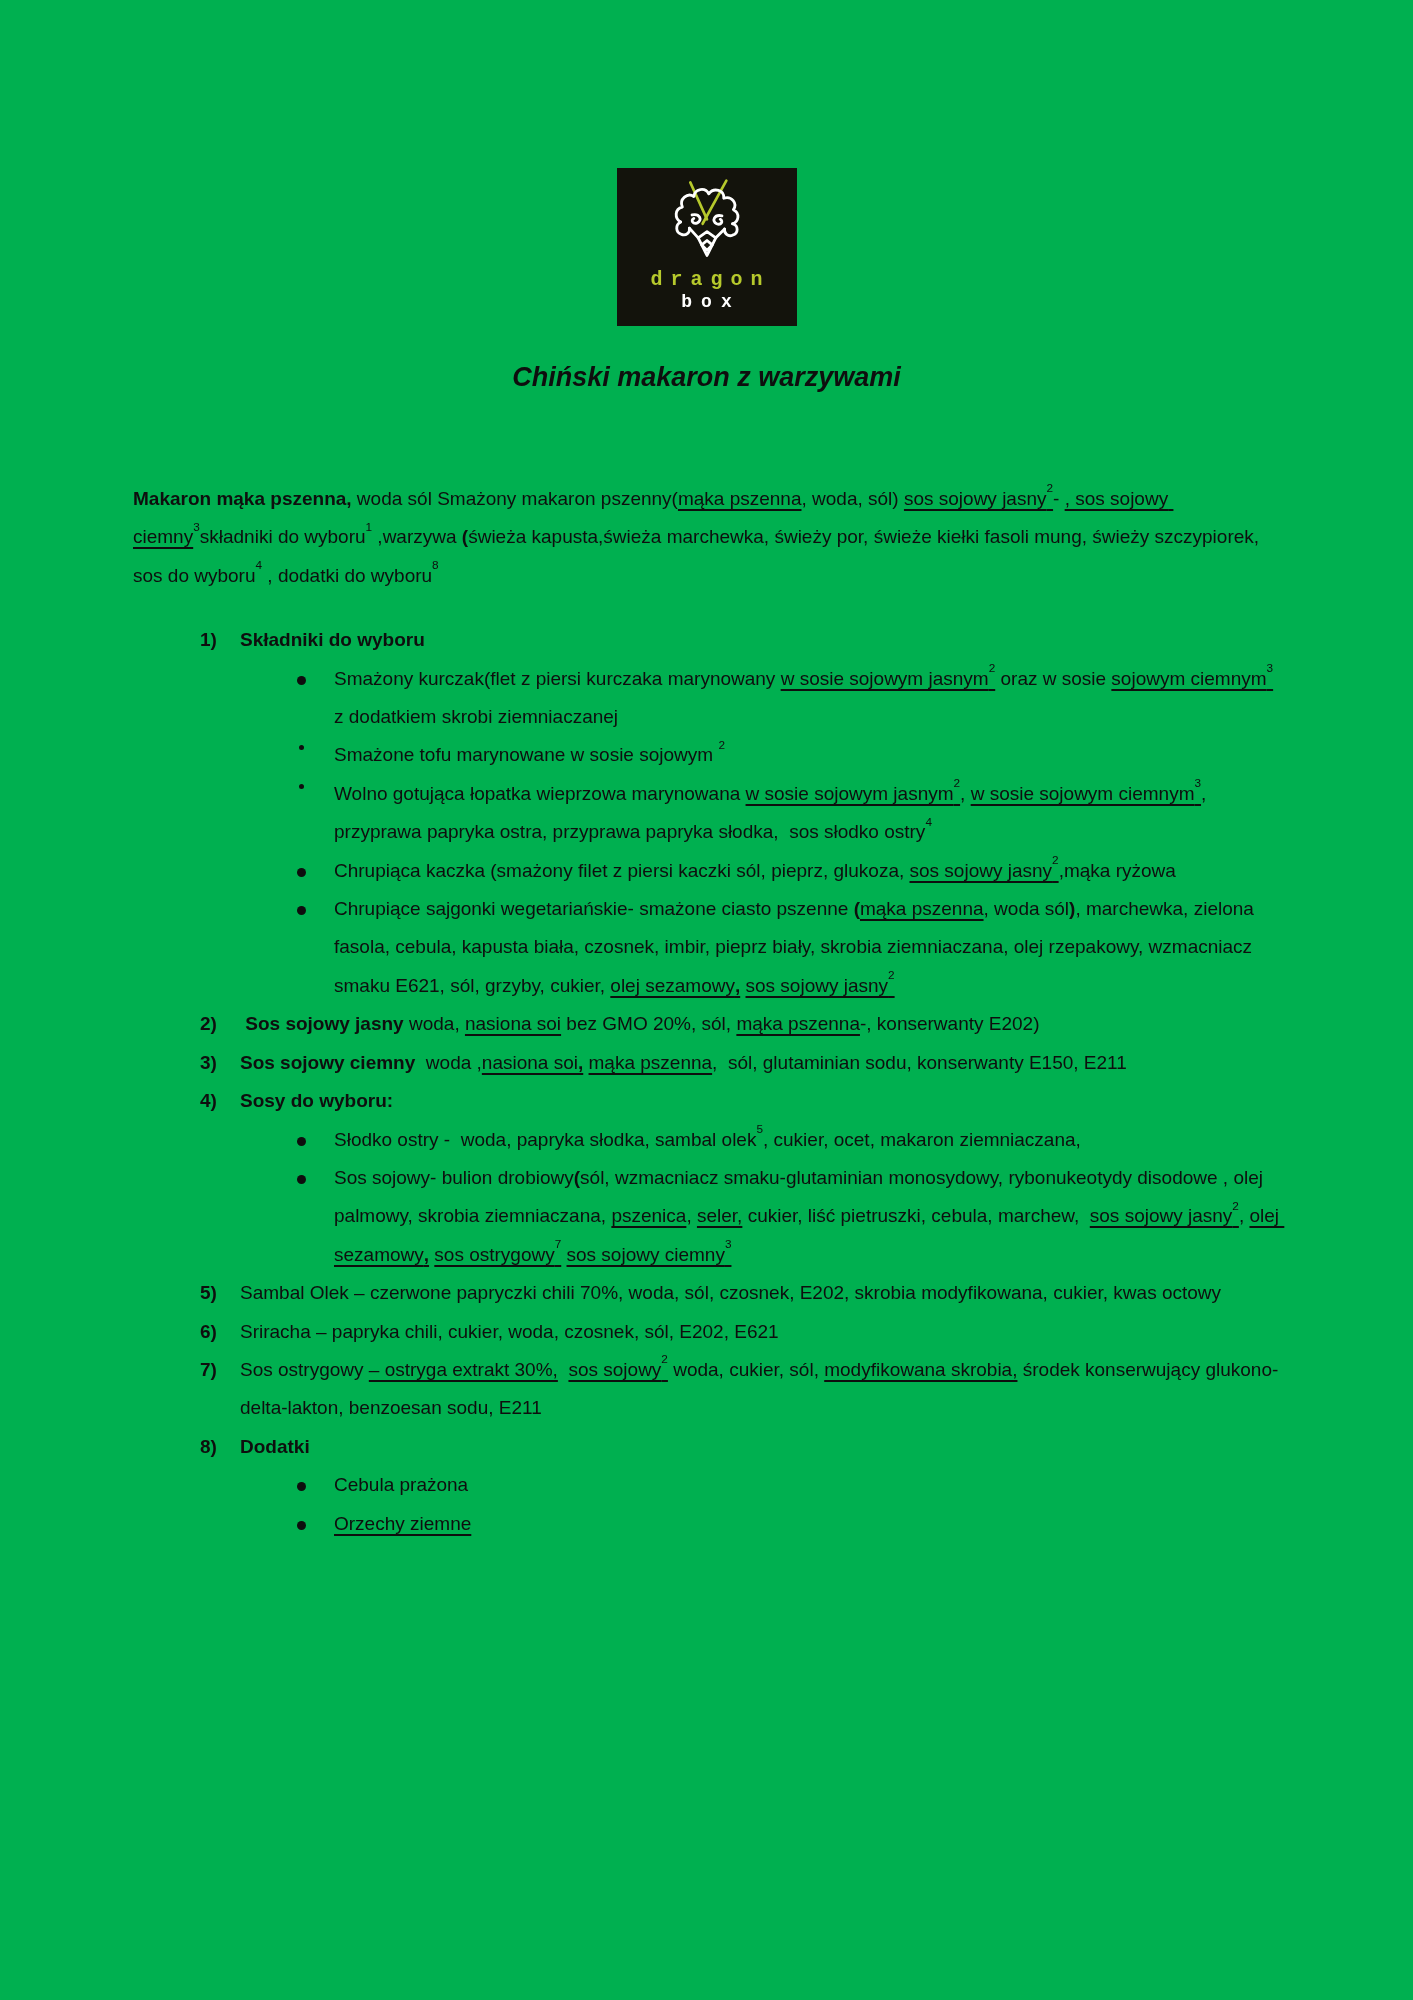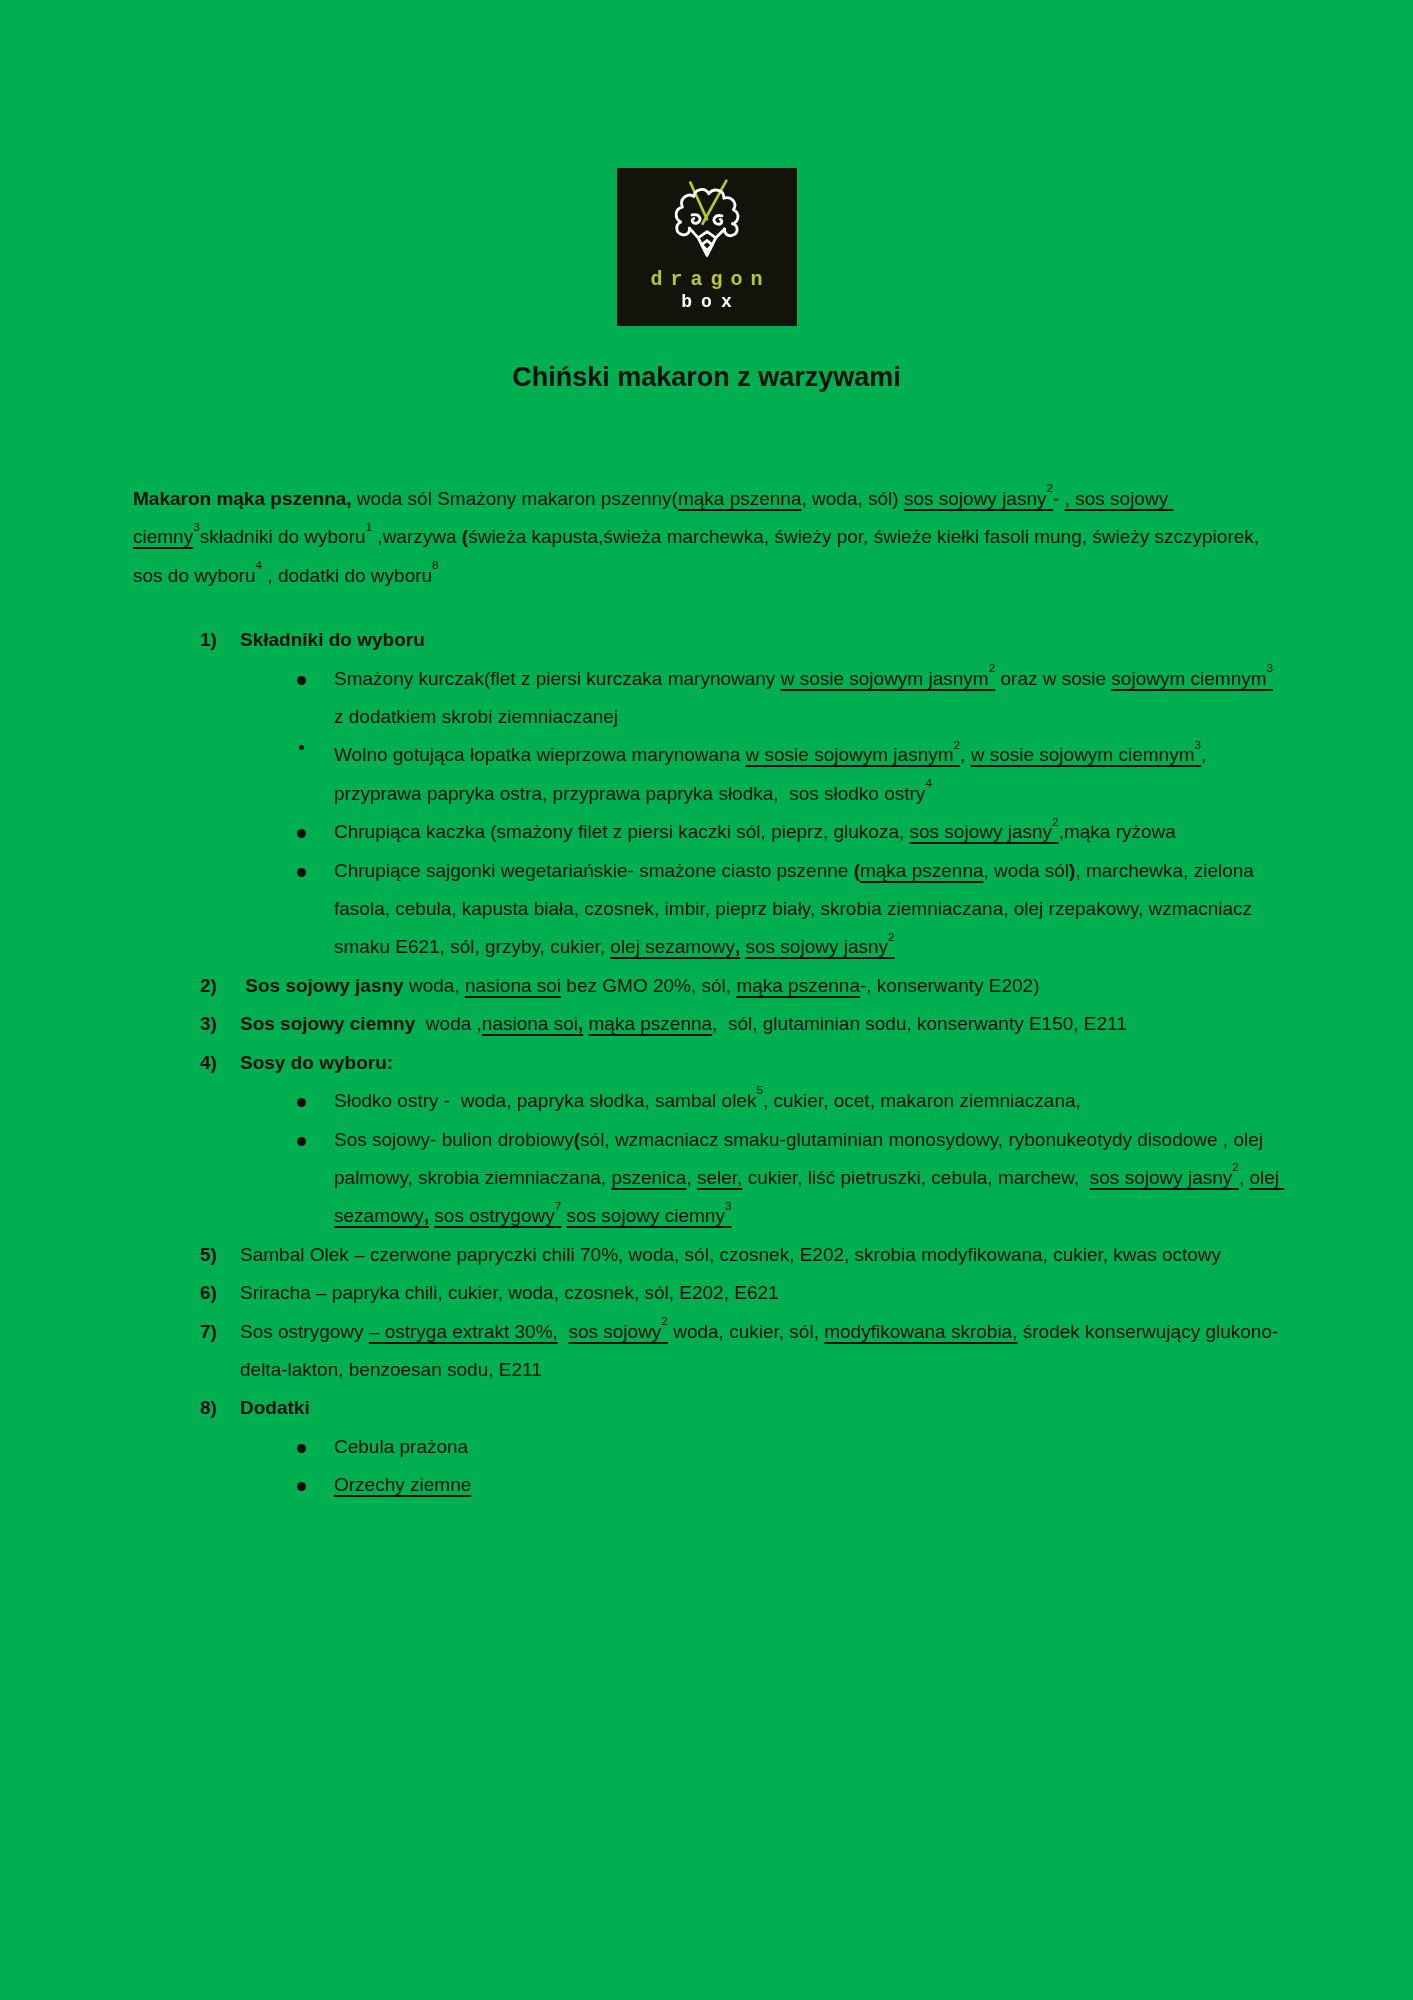--- a/index.html
+++ b/index.html
@@ -17,21 +17,21 @@
   
   .logo{width:180px;height:158px;background:var(--logo-bg);margin:168px auto 0 auto;
         display:flex;flex-direction:column;align-items:center;padding-top:10px;}
   .logo svg{width:96px;height:88px;display:block;}
   .brand1{color:var(--logo-accent);font-family:"Liberation Mono",monospace;font-weight:bold;
           font-size:20px;letter-spacing:8px;text-indent:8px;margin-top:2px;}
   .brand2{color:var(--logo-white);font-family:"Liberation Mono",monospace;font-weight:bold;
           font-size:18px;letter-spacing:9px;text-indent:9px;margin-top:1px;}
 
   
-  .title{margin-top:36px;text-align:center;font-size:27px;font-weight:bold;color:var(--text);}
+  .title{margin-top:36px;text-align:center;font-size:27px;font-weight:bold;color:var(--text);font-style:italic;}
 
   
   .content{margin:87px 133px 0 133px;font-size:19px;line-height:38.4px;}
   .intro,.itext,.btext{white-space:pre-wrap;}
   .b{font-weight:bold;}
   .u{text-decoration:underline;text-decoration-thickness:2px;text-underline-offset:4px;}
   sup{font-size:62%;line-height:0;position:relative;top:-0.45em;}
 
   .list{margin-top:26px;}
   .item{position:relative;padding-left:107px;}
@@ -71,20 +71,24 @@
 
   <div class="content">
     <p class="intro"><span class="b">Makaron mąka pszenna,</span><span> woda sól Smażony makaron pszenny(</span><span class="u"><span>mąka pszenna</span></span><span>, woda, sól) </span><span class="u"><span>sos sojowy jasny</span><sup>2</sup></span><span>- </span><span class="u"><span>, sos sojowy ciemny</span></span><sup>3</sup><span>składniki do wyboru</span><sup>1</sup><span> ,warzywa </span><span class="b">(</span><span>świeża kapusta,świeża marchewka, świeży por, świeże kiełki fasoli mung, świeży szczypiorek, sos do wyboru</span><sup>4</sup><span> , dodatki do wyboru</span><sup>8</sup></p>
     <div class="list">
         <div class="item">
           <span class="num">1)</span>
           <div class="itext"><span class="b">Składniki do wyboru</span></div>
           <div class="bullet big">
             <span class="dot"></span>
             <div class="btext"><span>Smażony kurczak(flet z piersi kurczaka marynowany </span><span class="u"><span>w sosie sojowym jasnym</span><sup>2</sup></span><span> oraz w sosie </span><span class="u"><span>sojowym ciemnym</span><sup>3</sup></span><span> z dodatkiem skrobi ziemniaczanej</span></div>
+          </div>
+          <div class="bullet small">
+            <span class="dot"></span>
+            <div class="btext"><span>Smażone tofu marynowane w sosie sojowym </span><sup>2</sup></div>
           </div>
           <div class="bullet small">
             <span class="dot"></span>
             <div class="btext"><span>Wolno gotująca łopatka wieprzowa marynowana </span><span class="u"><span>w sosie sojowym jasnym</span><sup>2</sup></span><span>, </span><span class="u"><span>w sosie sojowym ciemnym</span><sup>3</sup></span><span>, przyprawa papryka ostra, przyprawa papryka słodka,  sos słodko ostry</span><sup>4</sup></div>
           </div>
           <div class="bullet big">
             <span class="dot"></span>
             <div class="btext"><span>Chrupiąca kaczka (smażony filet z piersi kaczki sól, pieprz, glukoza, </span><span class="u"><span>sos sojowy jasny</span><sup>2</sup></span><span>,mąka ryżowa</span></div>
           </div>
           <div class="bullet big">

